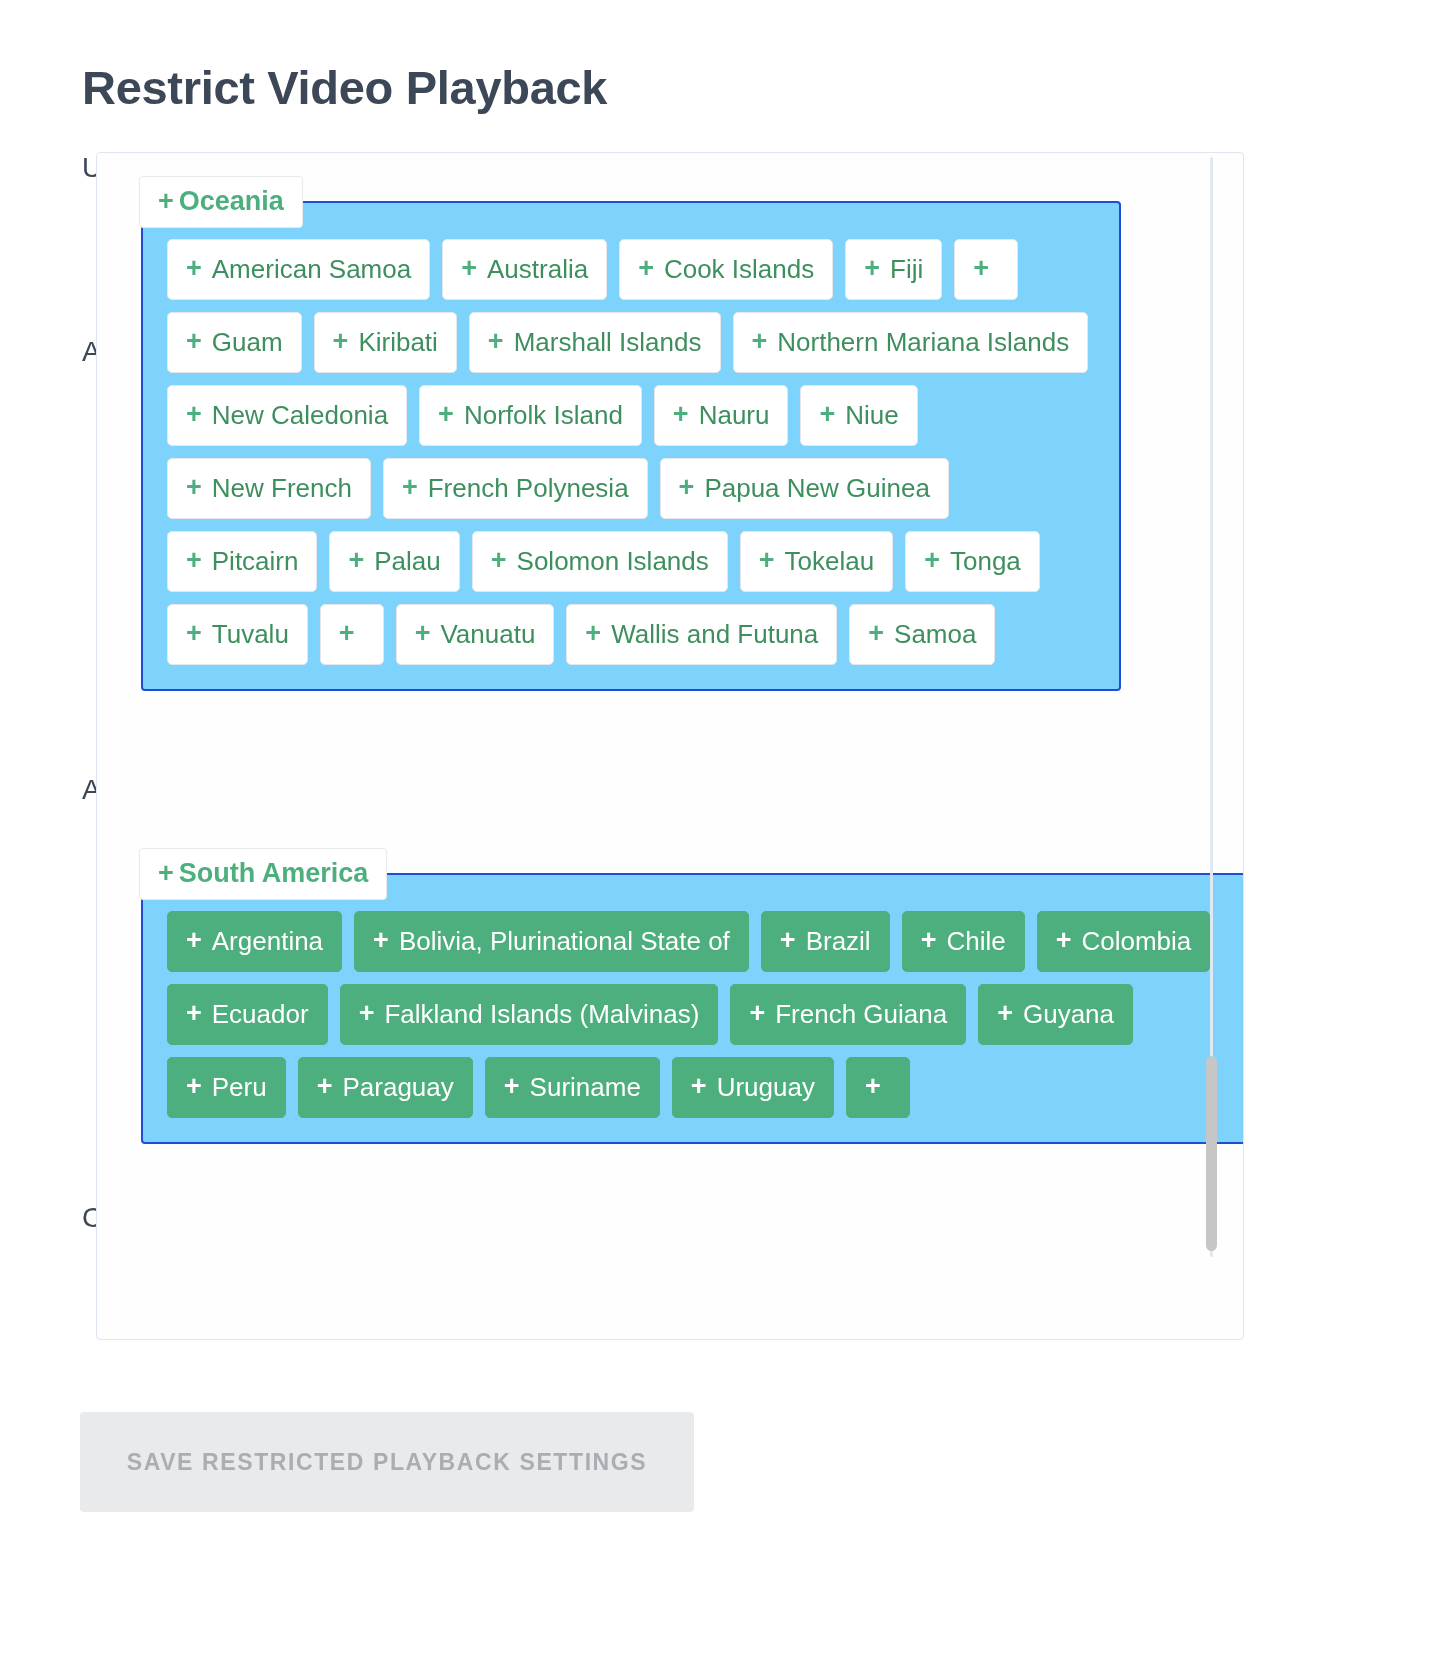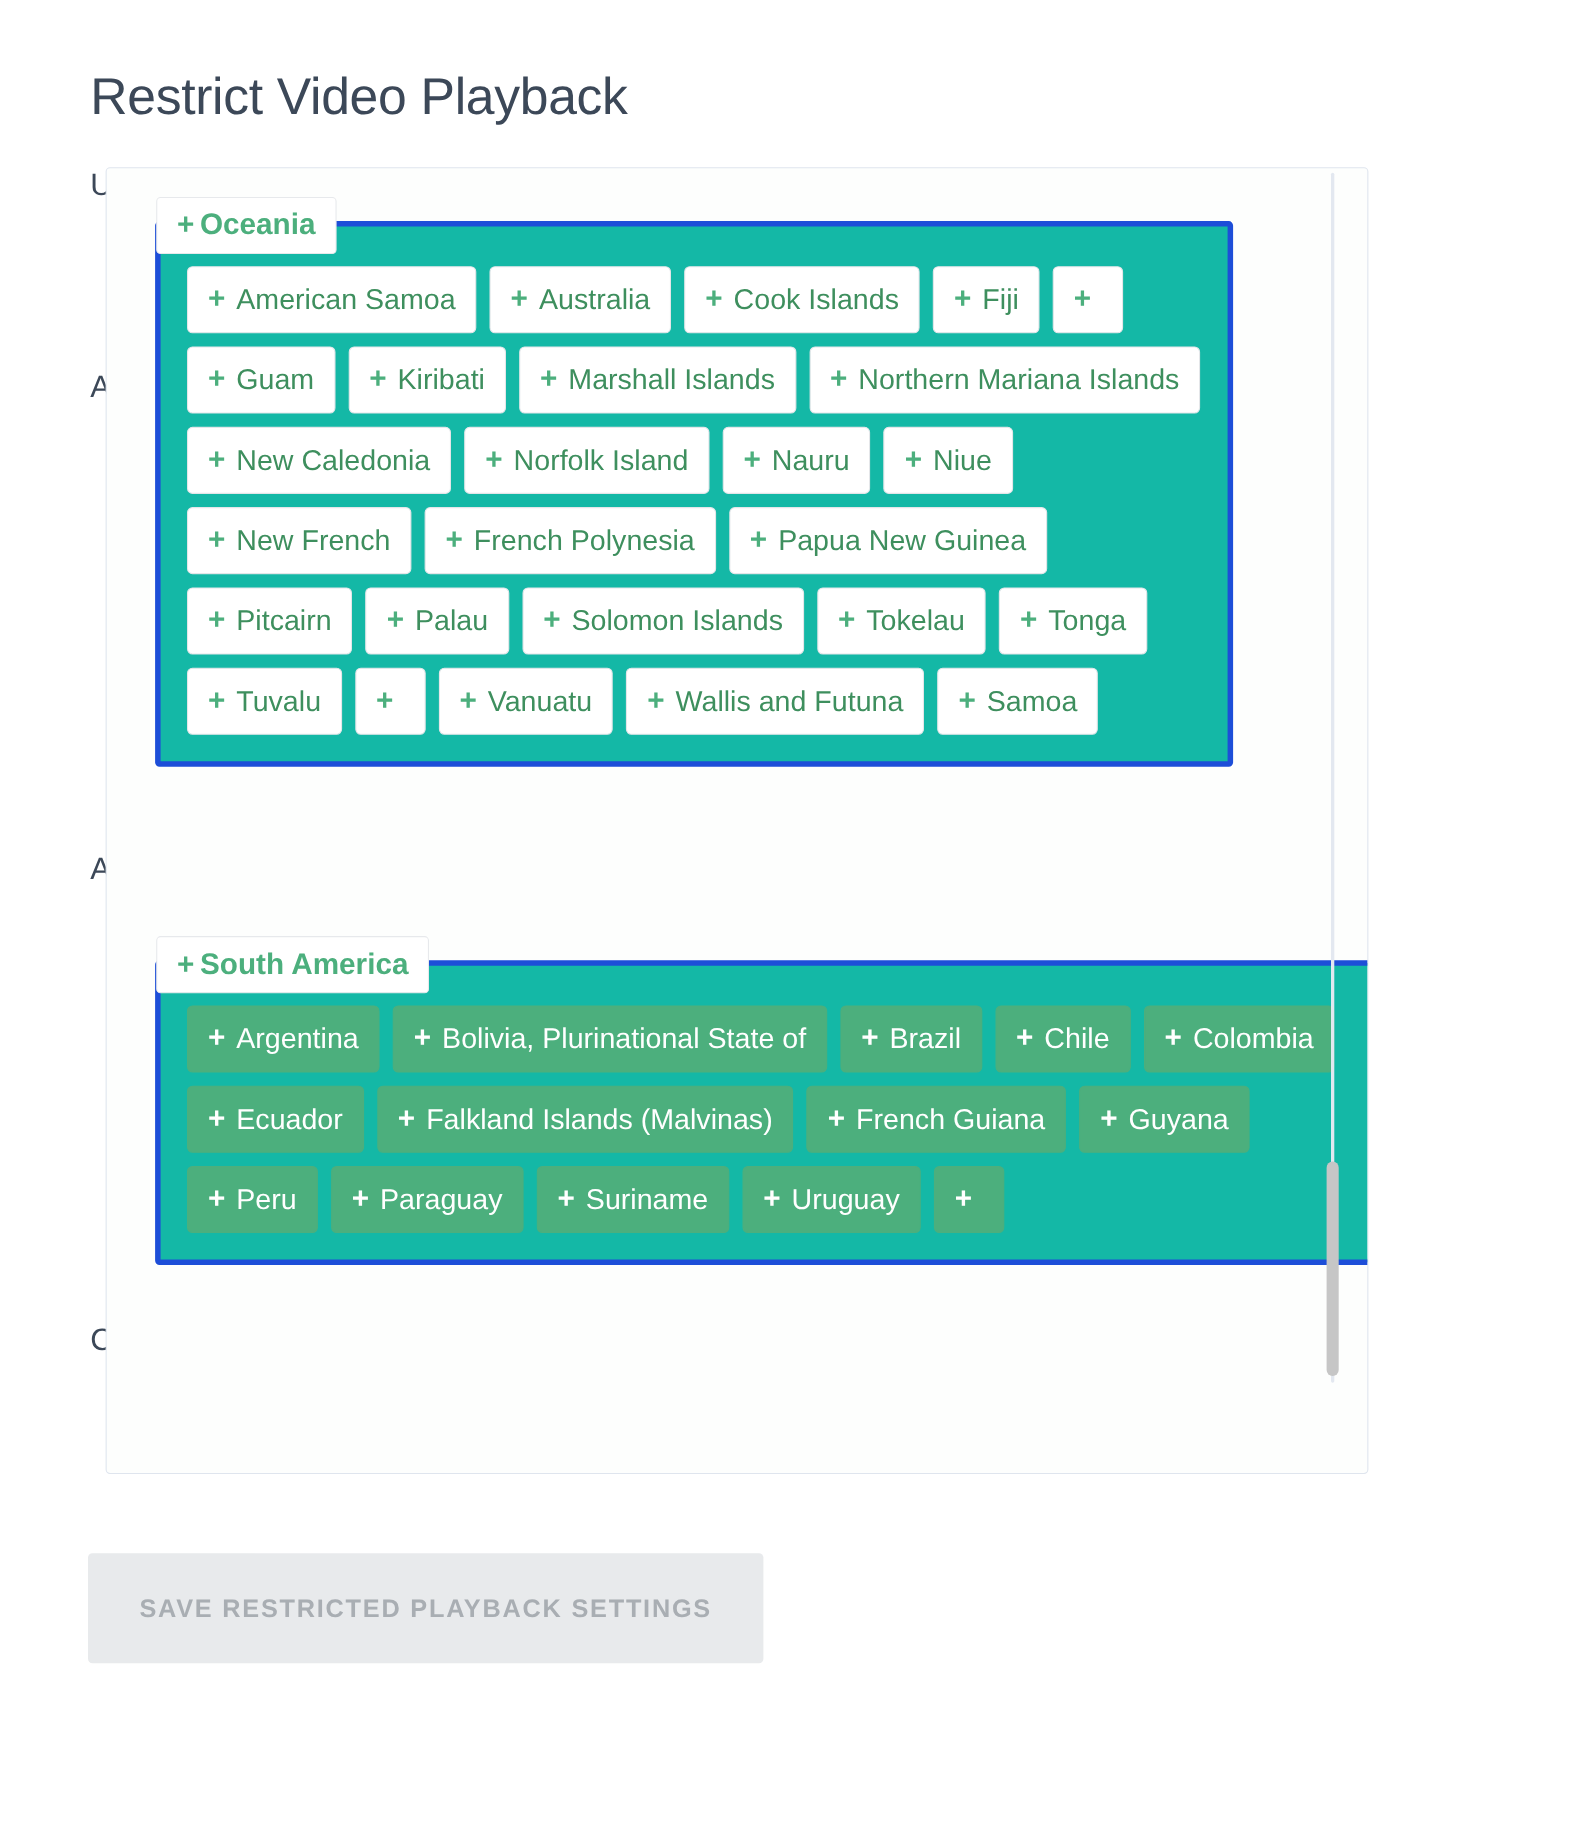--- a/index.html
+++ b/index.html
@@ -13,21 +13,21 @@
     position: relative;
     overflow: hidden;
   }
 
   
   .page-title {
     position: absolute;
     left: 82px;
     top: 30px;
     font-size: 47px;
-    font-weight: 400;
+    font-weight: 700;
     color: #3c4858;
     letter-spacing: -0.3px;
     line-height: 1.15;
   }
 
   
   .bg-layer {
     position: absolute;
     left: 82px;
     top: 140px;
@@ -91,23 +91,23 @@
     border-radius: 6px;
     z-index: 13;
   }
 
   
   .region-group {
     position: absolute;
     background: #ffffff;
   }
   .region-box {
-    border: 5px solid #1d4ed8;
+    border: 2px solid #1d4ed8;
     border-radius: 4px;
-    background: #14b8a6;
+    background: #7dd3fc;
     position: relative;
   }
   .region-legend {
     position: absolute;
     top: -27px;
     left: -4px;
     background: #ffffff;
     border: 1px solid #e7e9ec;
     border-radius: 4px;
     padding: 11px 18px 12px 18px;

